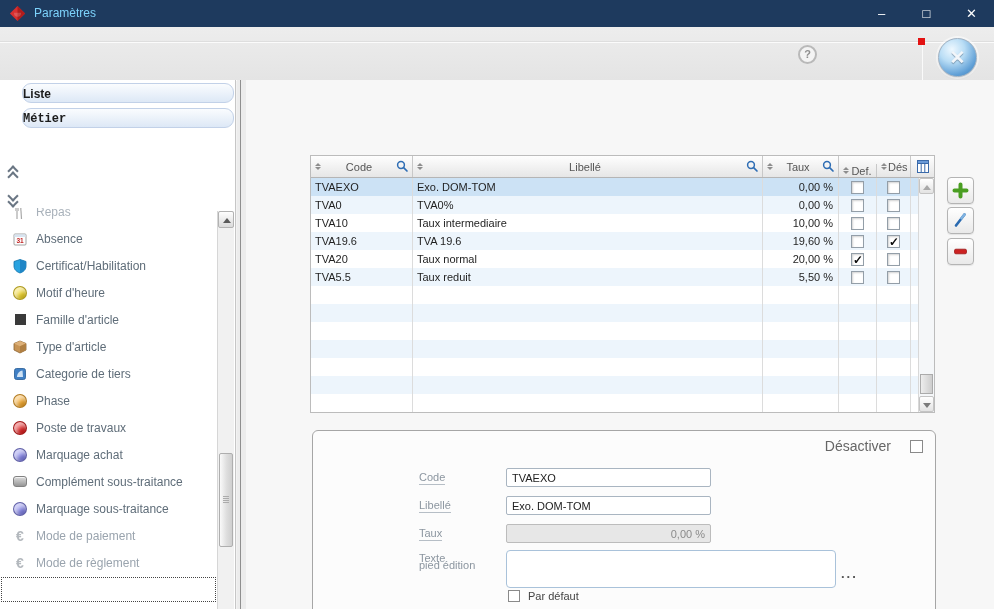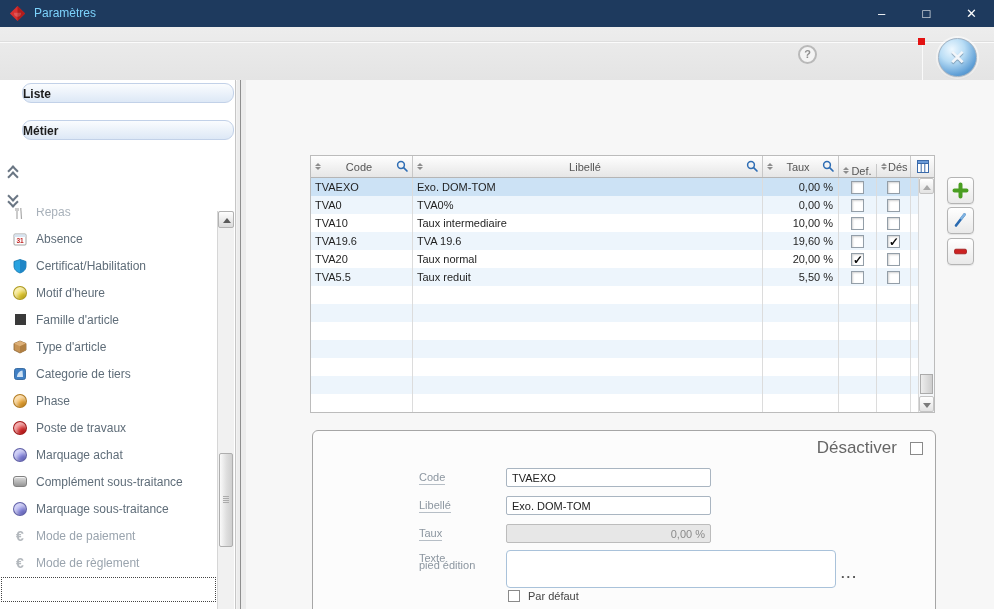--- a/index.html
+++ b/index.html
@@ -114,22 +114,22 @@
 
   
   .act{position:absolute;left:947px;width:25px;height:25px;border:1px solid #b4b4b4;border-radius:4px;
        background:linear-gradient(#ffffff,#e9e9e9);box-shadow:0 1px 1px rgba(0,0,0,.08);
        display:flex;align-items:center;justify-content:center;cursor:pointer;}
   .act svg{width:17px;height:17px;display:block;}
 
   
   .form-panel{position:absolute;left:312px;top:430px;width:624px;height:230px;background:#fcfcfc;
               border:1px solid #a6a6a6;border-radius:6px;box-sizing:border-box;}
-  .f-desact{position:absolute;top:7px;right:12px;display:flex;align-items:center;gap:13px;
-            font-size:17px;color:#666;}
+  .f-desact{position:absolute;top:7px;right:12px;display:flex;align-items:center;gap:19px;
+            font-size:14px;color:#666;}
   .fcheck{width:13px;height:13px;border:1px solid #8a8a8a;background:#fff;box-sizing:border-box;cursor:pointer;}
   .flabel{position:absolute;font-size:11px;color:#8c96a0;}
   .flabel.u{border-bottom:1px solid #b6bec6;padding-bottom:1px;}
   .finput{position:absolute;width:205px;height:19px;border:1px solid #a9b5c1;border-radius:2px;
           font-family:"Liberation Sans",sans-serif;font-size:11px;padding:0 5px;color:#222;
           background:#fff;box-sizing:border-box;}
   .finput.disabled{background:#e7e7e7;color:#8b8b8b;text-align:right;border-color:#bcbcbc;}
   .ftext{position:absolute;width:330px;height:38px;border:1px solid #a9c2da;border-radius:4px;resize:none;
          font-family:"Liberation Sans",sans-serif;font-size:11px;padding:2px 5px;box-sizing:border-box;background:#fff;}
   .fdots{position:absolute;font-size:13px;font-weight:bold;color:#555;letter-spacing:2px;cursor:pointer;}
@@ -168,21 +168,21 @@
   <div class="sidebar">
     <div class="chevbox" style="top:87px;">
       <span class="cv cv-u"></span>
         <span class="cv cv-u"></span>
     </div>
     <div class="acc-bar" style="top:3px;">Liste</div>
     <div class="chevbox" style="top:112px;">
       <span class="cv cv-d"></span>
         <span class="cv cv-d"></span>
     </div>
-    <div class="acc-bar" style="top:40px;">Métier</div>
+    <div class="acc-bar" style="top:28px;font-family:Liberation Mono, monospace;">Métier</div>
     <div class="sb-list" id="sb-list">
         <div class="sb-item muted clipped">
           <span class="sb-icon">
             <svg viewBox="0 0 16 16">
               <path d="M4 1v6M6 1v6M5 7v8M10.5 1c-1.5 1-2 3-1.5 6l.5 8" stroke="#9a9a9a" stroke-width="1.2" fill="none"></path>
             </svg>
           </span>
           <span class="sb-label">Repas</span>
         </div>
         <div class="sb-item">

